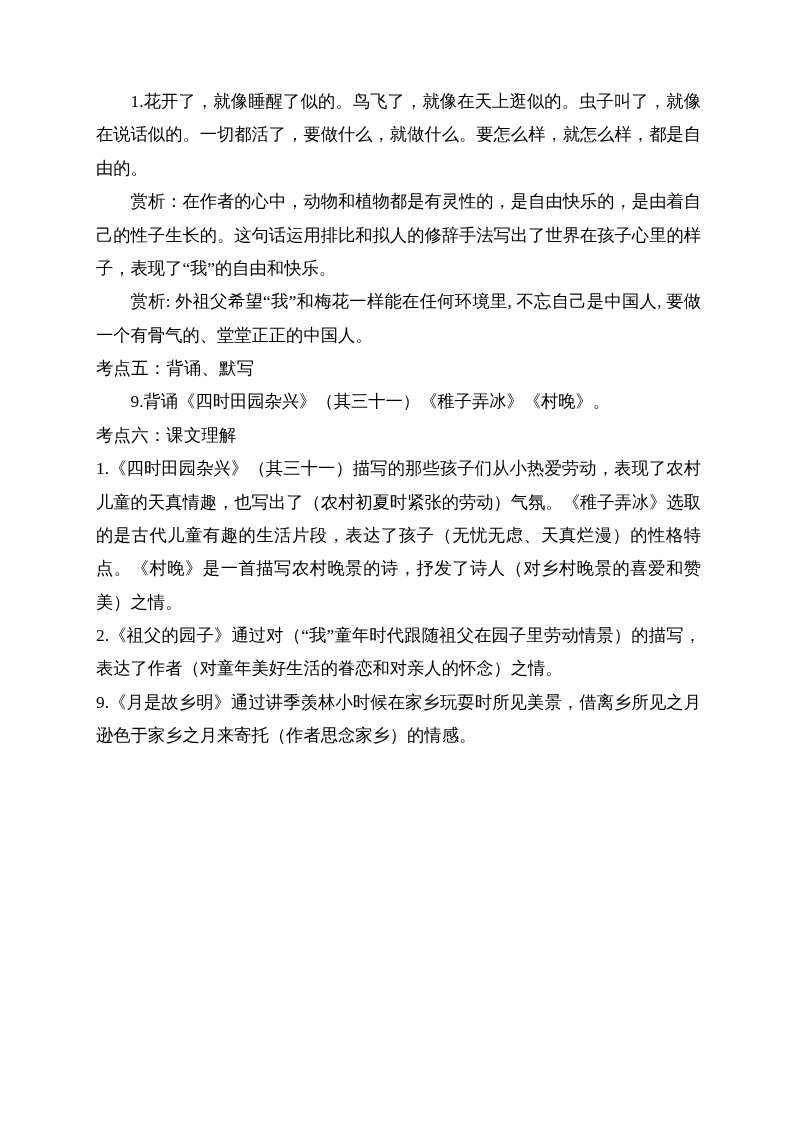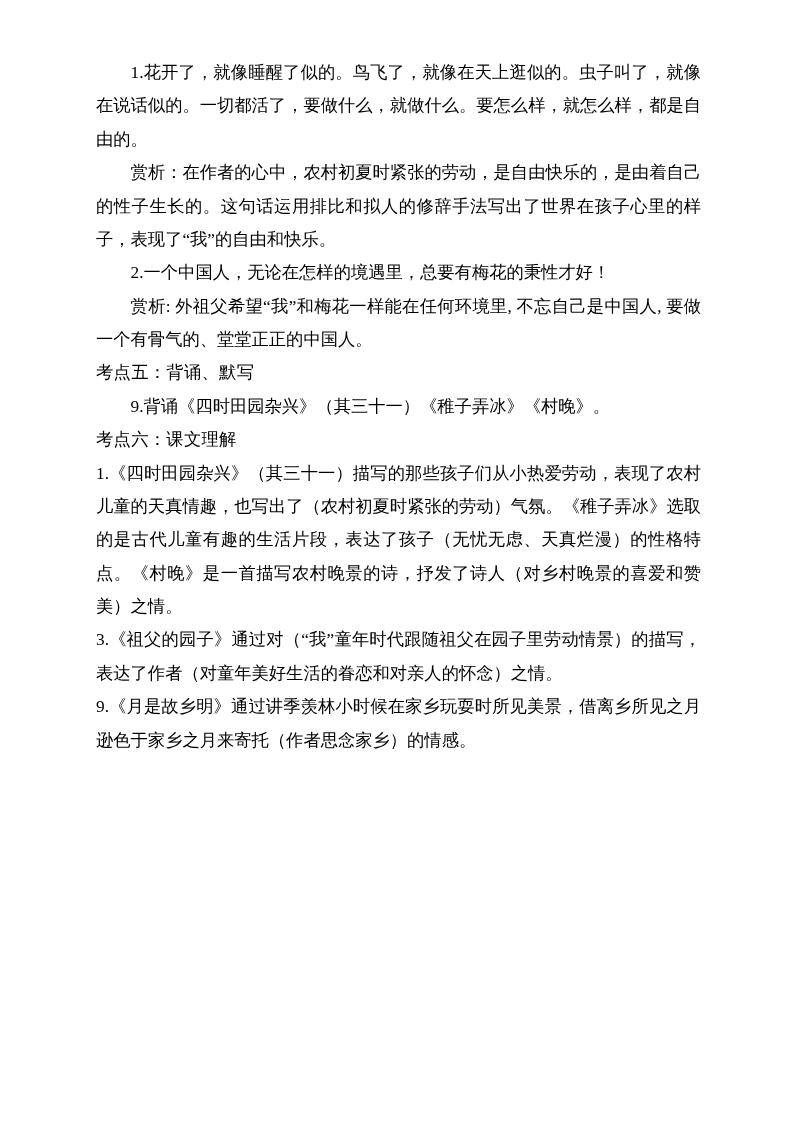--- a/index.html
+++ b/index.html
@@ -12,21 +12,21 @@
     height: 1122px;
     font-family: "Liberation Serif", "DejaVu Serif", serif;
     color: #000000;
     overflow: hidden;
   }
   .page {
     position: relative;
     width: 793px;
     height: 1122px;
     box-sizing: border-box;
-    padding: 56px 92px 60px 96px;
+    padding: 85px 92px 60px 96px;
   }
   .doc-body {
     font-size: 17.3px;
     line-height: 1.93;
     text-align: justify;
     text-justify: inter-ideograph;
   }
   p {
     margin: 0;
     padding: 0;
@@ -48,33 +48,32 @@
   }
 </style>
 </head>
 <body>
 
 <div class="page">
   <div class="doc-body">
 
     <p class="blk para-indent">1.花开了，就像睡醒了似的。鸟飞了，就像在天上逛似的。虫子叫了，就像在说话似的。一切都活了，要做什么，就做什么。要怎么样，就怎么样，都是自由的。</p>
 
-    <p class="blk para-indent">赏析：在作者的心中，农村初夏时紧张的劳动，是自由快乐的，是由着自己的性子生长的。这句话运用排比和拟人的修辞手法写出了世界在孩子心里的样子，表现了“我”的自由和快乐。</p>
+    <p class="blk para-indent">赏析：在作者的心中，动物和植物都是有灵性的，是自由快乐的，是由着自己的性子生长的。这句话运用排比和拟人的修辞手法写出了世界在孩子心里的样子，表现了“我”的自由和快乐。</p>
 
-    <p class="blk para-indent">2.一个中国人，无论在怎样的境遇里，总要有梅花的秉性才好！</p>
 
     <p class="blk para-indent">赏析: 外祖父希望“我”和梅花一样能在任何环境里, 不忘自己是中国人, 要做一个有骨气的、堂堂正正的中国人。</p>
 
     <p class="blk heading">考点五：背诵、默写</p>
 
     <p class="blk para-indent">9.背诵《四时田园杂兴》（其三十一）《稚子弄冰》《村晚》。</p>
 
 
     <p class="blk heading">考点六：课文理解</p>
 
     <p class="blk para-flat">1.《四时田园杂兴》（其三十一）描写的那些孩子们从小热爱劳动，表现了农村儿童的天真情趣，也写出了（农村初夏时紧张的劳动）气氛。《稚子弄冰》选取的是古代儿童有趣的生活片段，表达了孩子（无忧无虑、天真烂漫）的性格特点。《村晚》是一首描写农村晚景的诗，抒发了诗人（对乡村晚景的喜爱和赞美）之情。</p>
 
-    <p class="blk para-flat">3.《祖父的园子》通过对（“我”童年时代跟随祖父在园子里劳动情景）的描写，表达了作者（对童年美好生活的眷恋和对亲人的怀念）之情。</p>
+    <p class="blk para-flat">2.《祖父的园子》通过对（“我”童年时代跟随祖父在园子里劳动情景）的描写，表达了作者（对童年美好生活的眷恋和对亲人的怀念）之情。</p>
 
     <p class="blk para-flat">9.《月是故乡明》通过讲季羡林小时候在家乡玩耍时所见美景，借离乡所见之月逊色于家乡之月来寄托（作者思念家乡）的情感。</p>
 
   </div>
 </div>
 
 </body></html>

